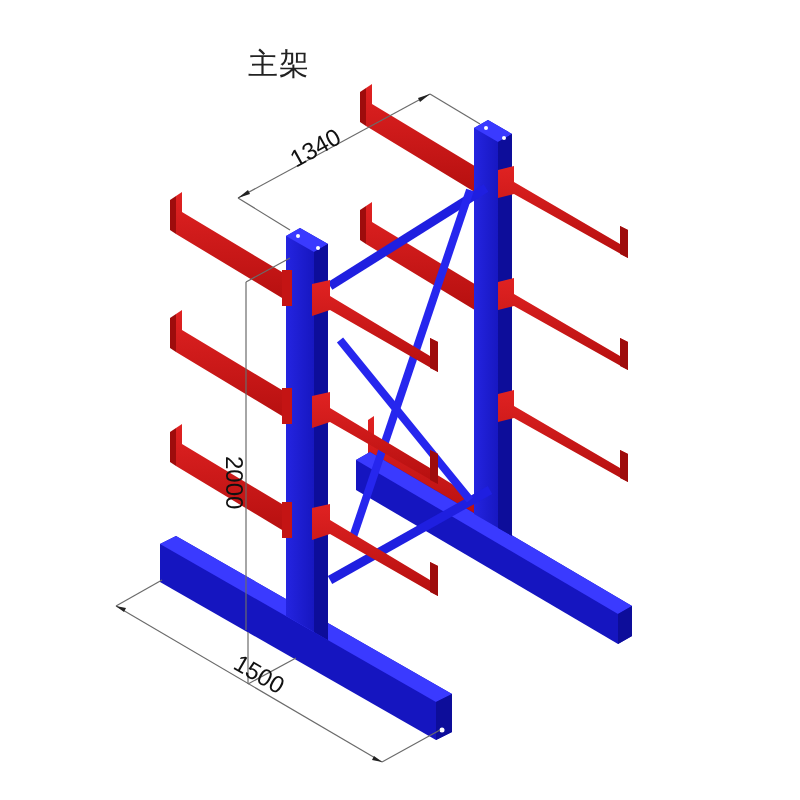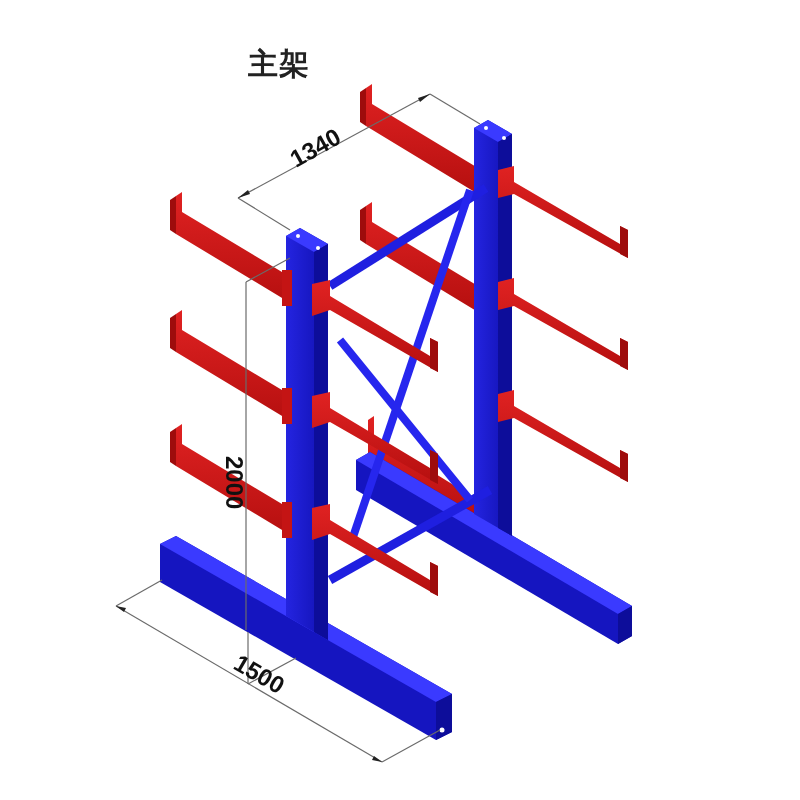--- a/index.html
+++ b/index.html
@@ -1,17 +1,17 @@
 <!DOCTYPE html>
 <html><head>
 <meta charset="utf-8">
 <style>
   html, body { margin: 0; padding: 0; background: #ffffff; }
   body { width: 800px; height: 800px; position: relative; overflow: hidden; font-family: "DejaVu Sans", sans-serif; }
-  #stage { position: absolute; left: 0; top: 0; width: 800px; height: 800px; font-weight: bold; }
+  #stage { position: absolute; left: 0; top: 0; width: 800px; height: 800px; }
   .title { position: absolute; left: 248px; top: 44px; font-size: 30px; color: #222; font-family: "DejaVu Sans", sans-serif; letter-spacing: 1px; }
   .dim-text { font-family: "Liberation Sans", sans-serif; font-size: 24px; fill: #111; }
   .dimline { stroke: #6b6b6b; stroke-width: 1.2; fill: none; }
   .arrow { fill: #222; }
 </style>
 </head>
 <body>
 
 <div id="stage">
   <div class="title">主架</div>

